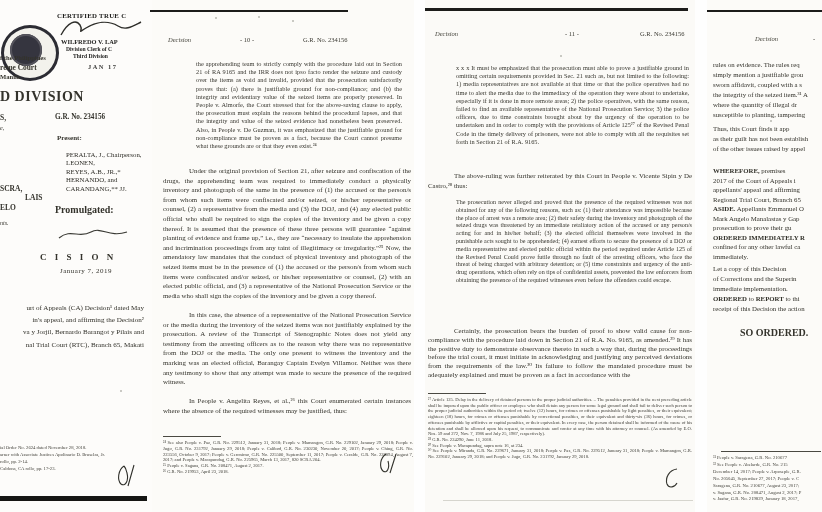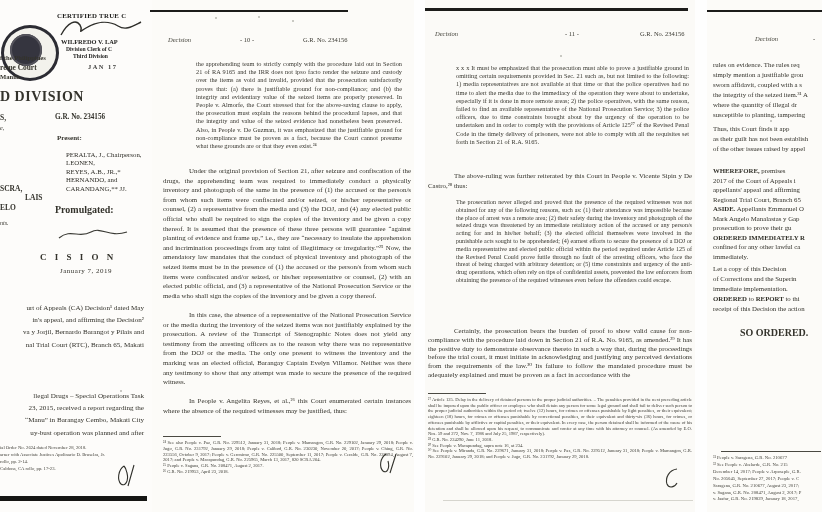--- a/index.html
+++ b/index.html
@@ -84,26 +84,20 @@
     </div>
 
     <div class="abs nw b" style="left:0;top:252px;font-size:9px;letter-spacing:3px;margin-left:40px;">C I S I O N</div>
 
     <div class="abs fraglines" style="left:0;top:302px;width:144px;">
         <div class="nw">urt of Appeals (CA) Decision¹ dated May</div>
         <div class="nw">in's appeal, and affirming the Decision²</div>
         <div class="nw">va y Jorjil, Bernardo Barangot y Pilais and</div>
         <div class="nw">nal Trial Court (RTC), Branch 65, Makati</div>
       </div>
-    <div class="abs fraglines" style="left:0;top:390px;width:144px;">
-        <div class="nw">llegal Drugs – Special Operations Task</div>
-        <div class="nw">23, 2015, received a report regarding the</div>
-        <div class="nw">“Manu” in Barangay Cembo, Makati City</div>
-        <div class="nw">uy-bust operation was planned and after</div>
-      </div>
 
     <div class="abs fnfrag" style="left:0;top:444px;">
         <div class="nw">ial Order No. 2624 dated November 28, 2018.</div>
         <div class="nw">arner with Associate Justices Apolinario D. Bruselas, Jr.</div>
         <div class="nw">rollo, pp. 2-14.</div>
         <div class="nw">Caldona, CA rollo, pp. 17-23.</div>
       </div>
 
     <div class="abs" style="left:114px;top:463px;">
       <svg width="22" height="26" viewBox="0 0 22 26">

